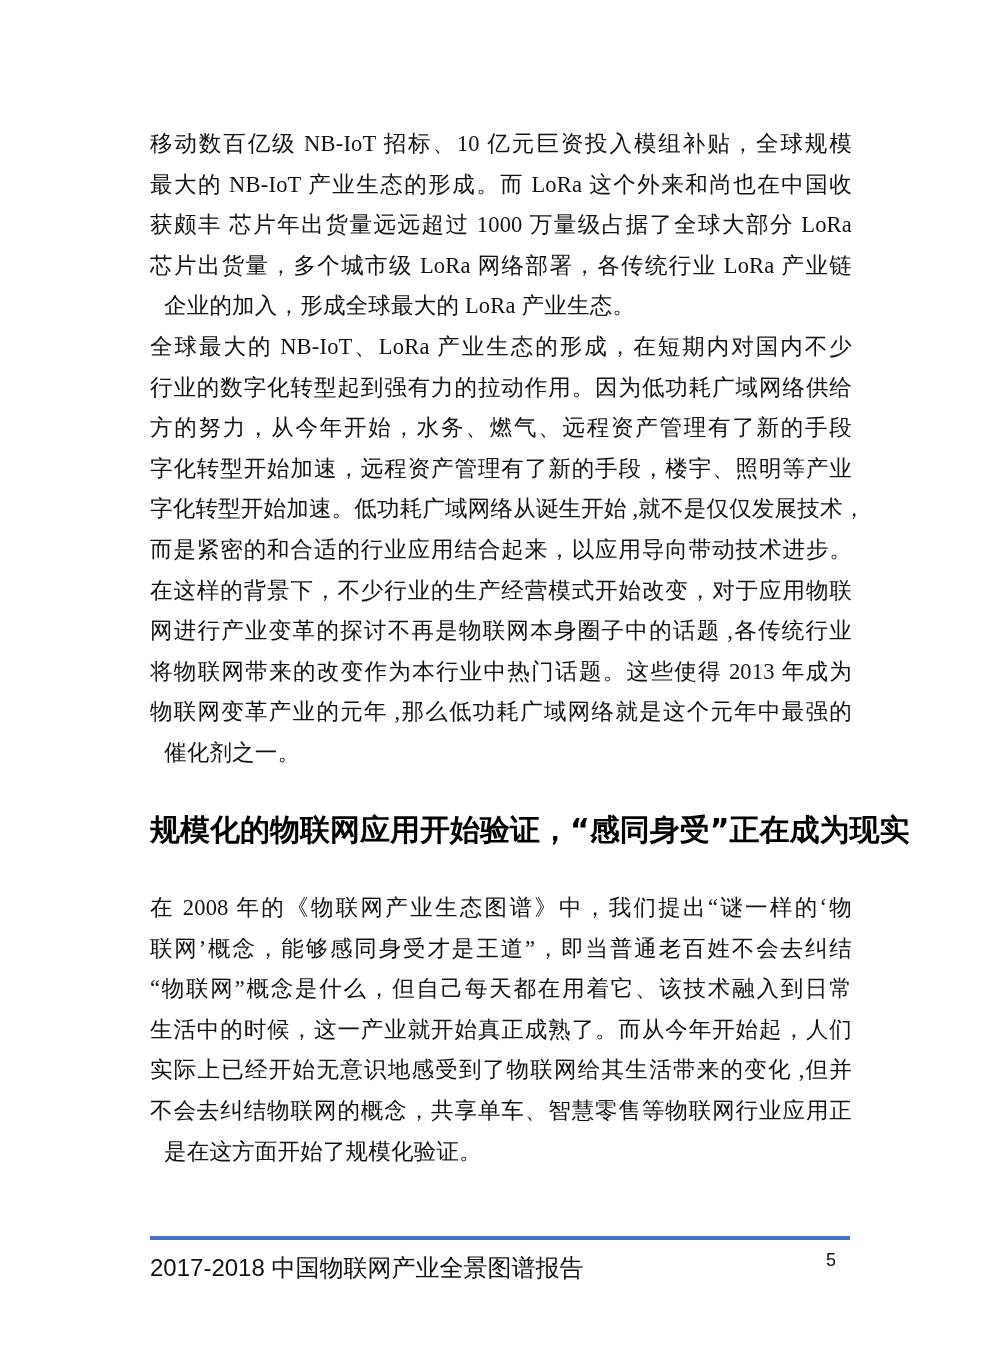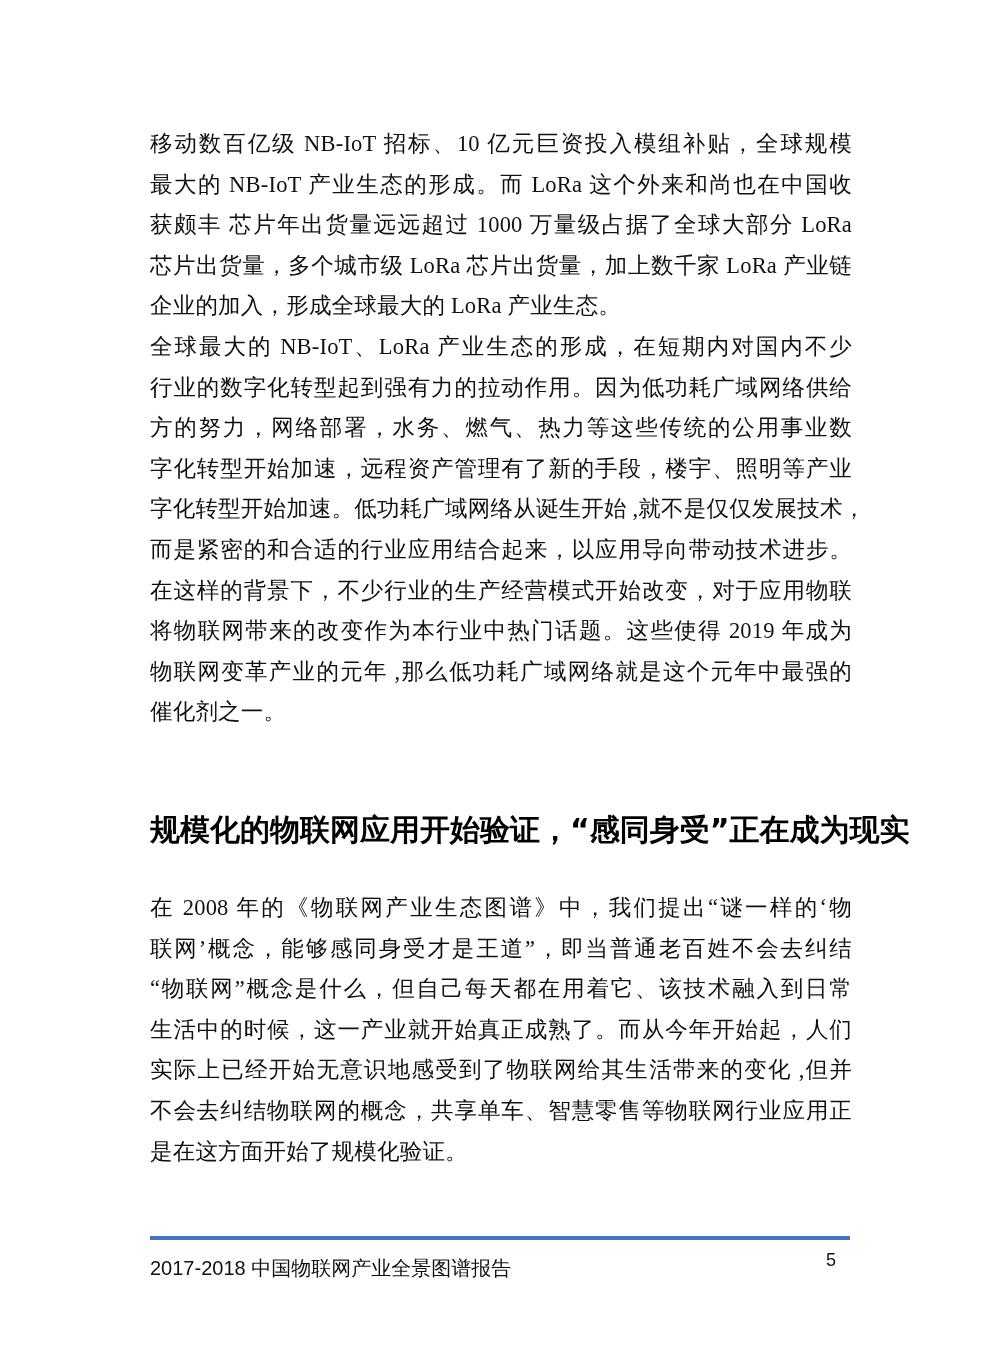--- a/index.html
+++ b/index.html
@@ -31,20 +31,21 @@
       font-family: Liberation Serif, serif;
     }
     .line {
       display: block;
       white-space: nowrap;
       text-align-last: justify;
       text-align: justify;
     }
     .line.last {
       text-align-last: left;
+      margin-left: 14px;
     }
     .heading {
       position: absolute;
       left: 150px;
       top: 811px;
       font-size: 30px;
       font-weight: bold;
       line-height: 38px;
       white-space: nowrap;
       margin: 0;
@@ -62,21 +63,21 @@
       top: 1236px;
       width: 700px;
       height: 4px;
       background: #4472c4;
     }
     .footer-title {
       position: absolute;
       left: 150px;
       top: 1254px;
       font-family: "Liberation Sans", sans-serif;
-      font-size: 20px;
+      font-size: 24px;
       line-height: 28px;
       color: #111111;
       white-space: nowrap;
     }
     .page-number {
       position: absolute;
       left: 826px;
       top: 1248px;
       font-family: "Liberation Sans", sans-serif;
       font-size: 18px;
@@ -85,32 +86,33 @@
     }
   </style>
 </head>
 <body>
 
 <div class="page">
   <p class="para">
     <span class="line">移动数百亿级 NB-IoT 招标、10 亿元巨资投入模组补贴，全球规模</span>
     <span class="line">最大的 NB-IoT 产业生态的形成。而 LoRa 这个外来和尚也在中国收</span>
     <span class="line">获颇丰 芯片年出货量远远超过 1000 万量级占据了全球大部分 LoRa</span>
-    <span class="line">芯片出货量，多个城市级 LoRa 芯片出货量，加上数千家 LoRa 产业链</span>
+    <span class="line">芯片出货量，多个城市级 LoRa 网络部署，各传统行业 LoRa 产业链</span>
     <span class="line last">企业的加入，形成全球最大的 LoRa 产业生态。</span>
   </p>
   <p class="para">
     <span class="line">全球最大的 NB-IoT、LoRa 产业生态的形成，在短期内对国内不少</span>
     <span class="line">行业的数字化转型起到强有力的拉动作用。因为低功耗广域网络供给</span>
-    <span class="line">方的努力，网络部署，水务、燃气、热力等这些传统的公用事业数</span>
+    <span class="line">方的努力，从今年开始，水务、燃气、远程资产管理有了新的手段</span>
     <span class="line">字化转型开始加速，远程资产管理有了新的手段，楼宇、照明等产业</span>
     <span class="line">字化转型开始加速。低功耗广域网络从诞生开始 ,就不是仅仅发展技术，</span>
     <span class="line">而是紧密的和合适的行业应用结合起来，以应用导向带动技术进步。</span>
     <span class="line">在这样的背景下，不少行业的生产经营模式开始改变，对于应用物联</span>
-    <span class="line">将物联网带来的改变作为本行业中热门话题。这些使得 2019 年成为</span>
+    <span class="line">网进行产业变革的探讨不再是物联网本身圈子中的话题 ,各传统行业</span>
+    <span class="line">将物联网带来的改变作为本行业中热门话题。这些使得 2013 年成为</span>
     <span class="line">物联网变革产业的元年 ,那么低功耗广域网络就是这个元年中最强的</span>
     <span class="line last">催化剂之一。</span>
   </p>
 </div>
 
 <h2 class="heading">规模化的物联网应用开始验证，“感同身受”正在成为现实</h2>
 
 <div class="section2">
   <p class="para">
     <span class="line">在 2008 年的《物联网产业生态图谱》中，我们提出“谜一样的‘物</span>

